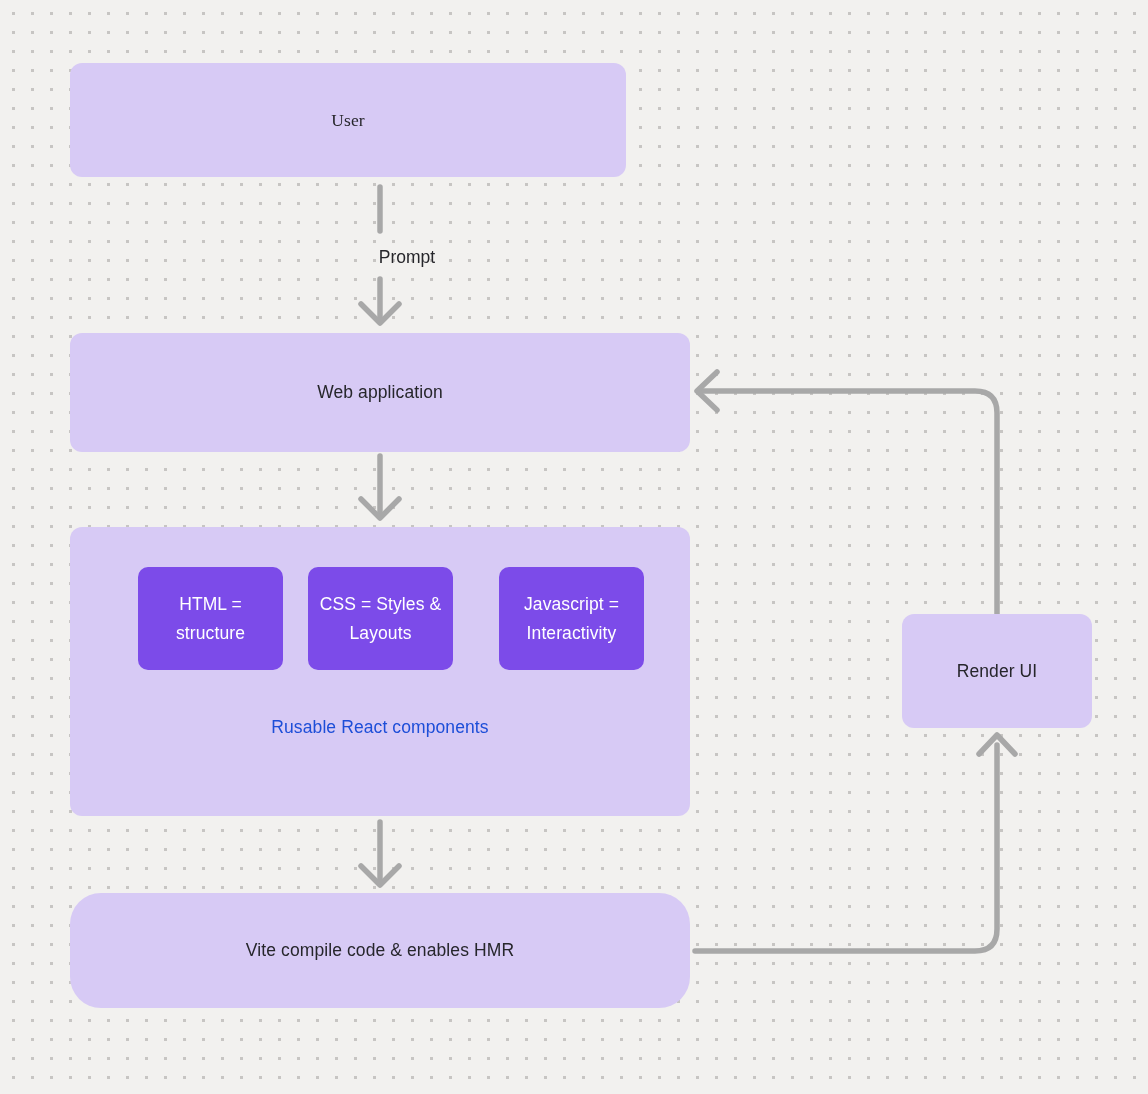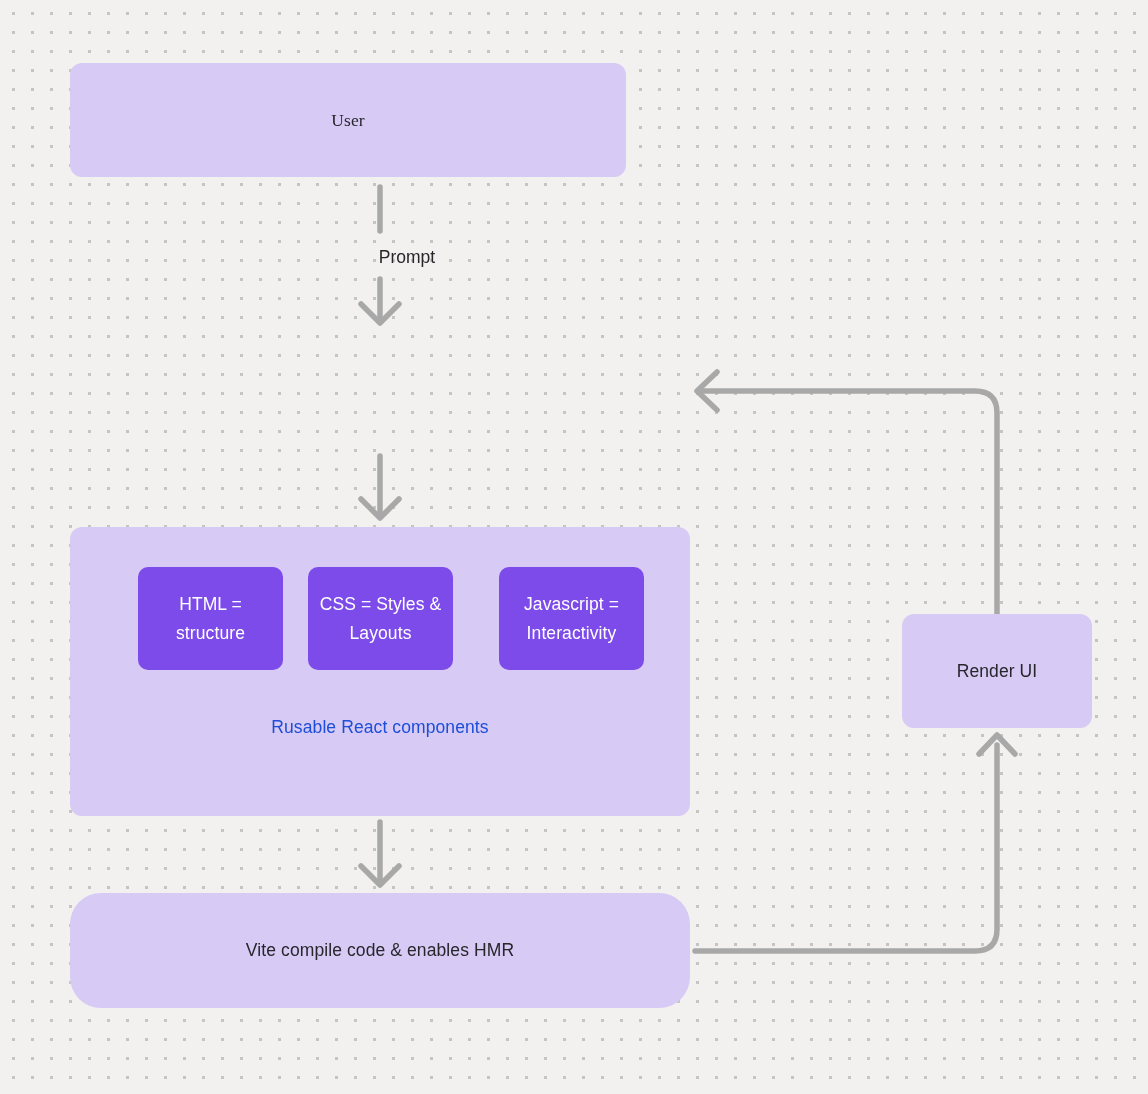--- a/index.html
+++ b/index.html
@@ -130,20 +130,23 @@
       <polyline points="717,372 697,391 717,410"></polyline>
     </g>
   </svg>
 
   <div class="node node-user">
     <span>User</span>
   </div>
 
   <div class="edge-label">Prompt</div>
 
+  <div class="node node-webapp">
+    <span>Web application</span>
+  </div>
 
   <div class="node node-container">
     <div class="chip chip-1">
       <span>HTML = structure</span>
     </div>
     <div class="chip chip-2">
       <span>CSS = Styles &amp; Layouts</span>
     </div>
     <div class="chip chip-3">
       <span>Javascript = Interactivity</span>

